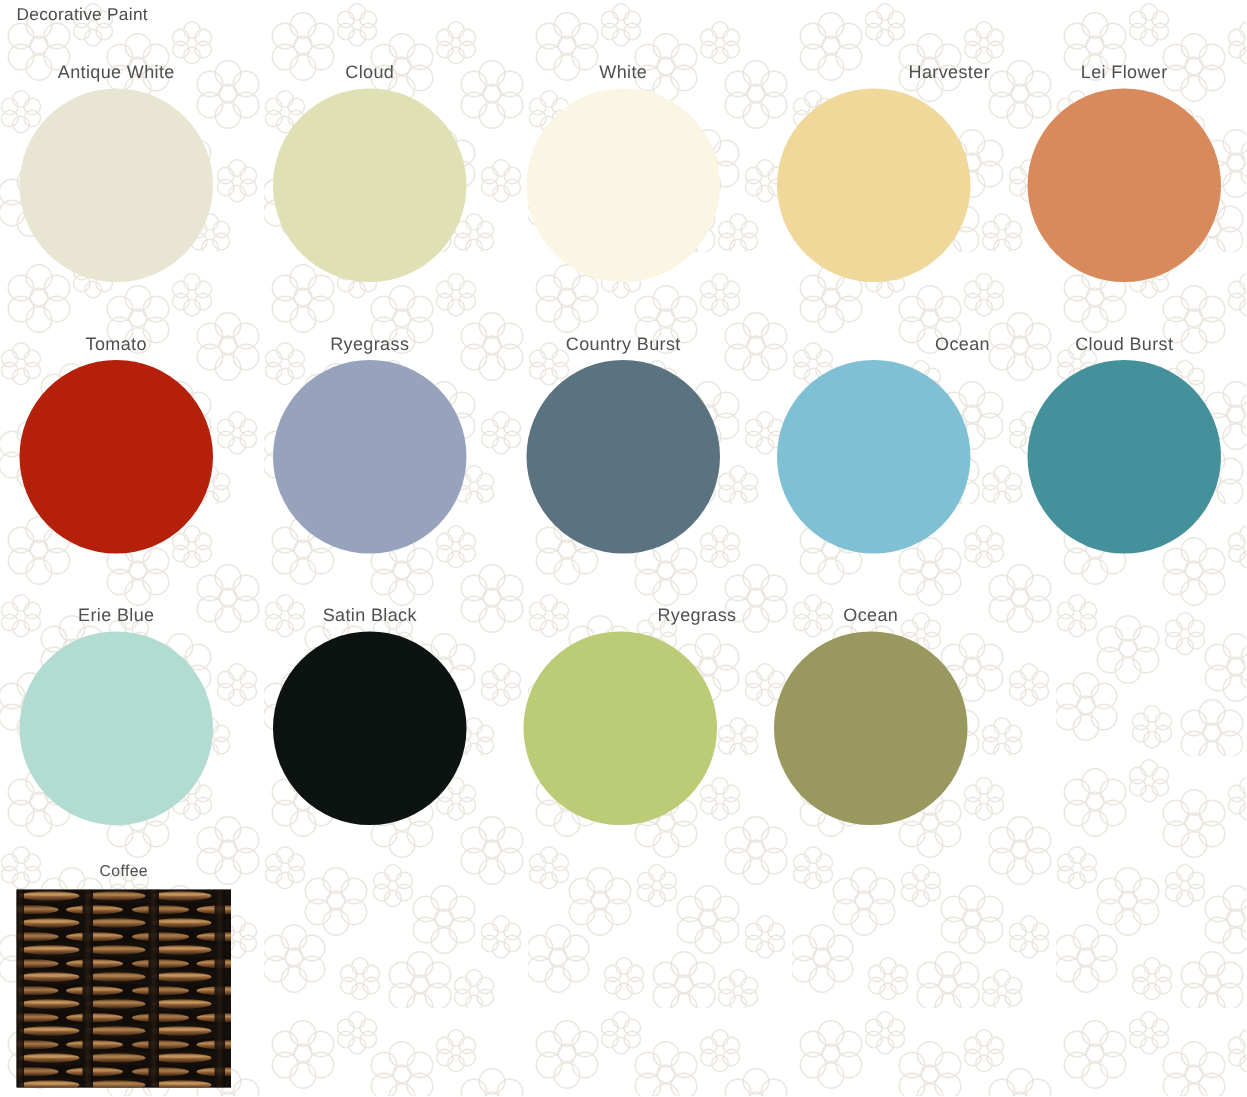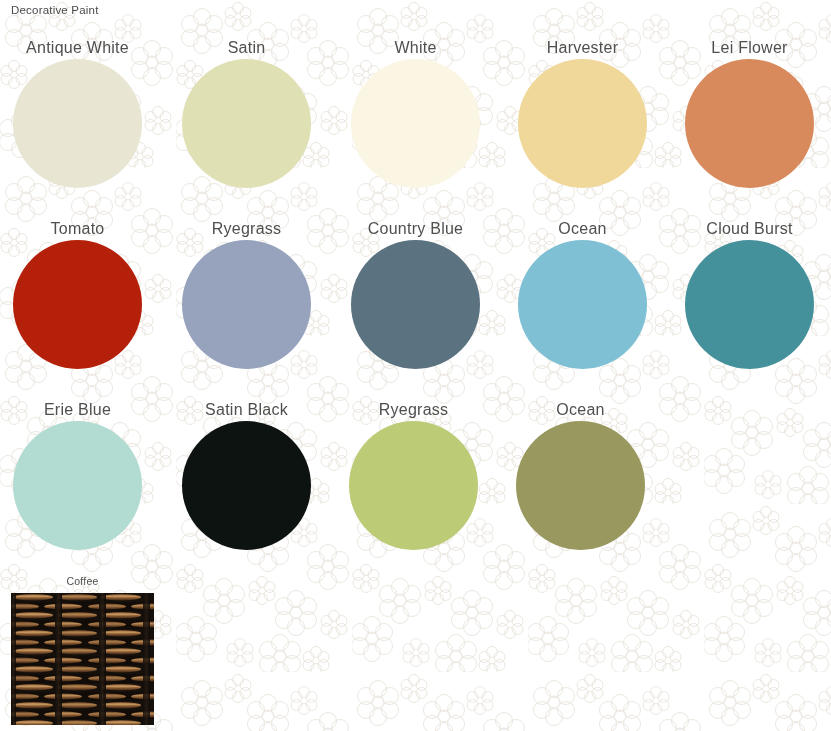--- a/index.html
+++ b/index.html
@@ -60,42 +60,42 @@
 
   .swatch-cell {
     width: 155px;
     position: relative;
     text-align: center;
   }
   
   .swatch-row .swatch-cell:nth-child(1) { margin-left: 0px; }
 
   .swatch-label {
-    font-size: 16px;
+    font-size: 12px;
     letter-spacing: 0.25px;
     color: #4f4f4f;
     line-height: 12px;
     height: 14px;
     white-space: nowrap;
     position: relative;
     top: 6px;
   }
 
   .swatch-circle {
     width: 129px;
     height: 129px;
     border-radius: 50%;
     margin: 9px auto 0 auto;
   }
 
   
   .col-0 { margin-left: 13px; }
   .col-1 { margin-left: 14px; }
   .col-2 { margin-left: 14px; }
-  .col-3 { margin-left: 12px; }
+  .col-3 { margin-left: 12px; text-align: right; }
   .col-4 { margin-left: 12px; }
 
   
   .texture-cell {
     position: absolute;
     left: 0px;
     top: 570px;
     width: 165px;
     text-align: center;
   }
@@ -171,21 +171,21 @@
   <div id="page-title">Decorative Paint</div>
 
   <div class="swatch-grid">
 
     <div class="swatch-row">
       <div class="swatch-cell col-0">
         <div class="swatch-label">Antique White</div>
         <div class="swatch-circle" style="background-color: rgb(232, 230, 210);"></div>
       </div>
       <div class="swatch-cell col-1">
-        <div class="swatch-label">Satin</div>
+        <div class="swatch-label">Cloud</div>
         <div class="swatch-circle" style="background-color: rgb(224, 224, 181);"></div>
       </div>
       <div class="swatch-cell col-2">
         <div class="swatch-label">White</div>
         <div class="swatch-circle" style="background-color: rgb(251, 245, 227);"></div>
       </div>
       <div class="swatch-cell col-3">
         <div class="swatch-label">Harvester</div>
         <div class="swatch-circle" style="background-color: rgb(240, 215, 154);"></div>
       </div>
@@ -198,21 +198,21 @@
     <div class="swatch-row">
       <div class="swatch-cell col-0">
         <div class="swatch-label">Tomato</div>
         <div class="swatch-circle" style="background-color: rgb(181, 32, 10);"></div>
       </div>
       <div class="swatch-cell col-1">
         <div class="swatch-label">Ryegrass</div>
         <div class="swatch-circle" style="background-color: rgb(151, 163, 189);"></div>
       </div>
       <div class="swatch-cell col-2">
-        <div class="swatch-label">Country Blue</div>
+        <div class="swatch-label">Country Burst</div>
         <div class="swatch-circle" style="background-color: rgb(91, 115, 128);"></div>
       </div>
       <div class="swatch-cell col-3">
         <div class="swatch-label">Ocean</div>
         <div class="swatch-circle" style="background-color: rgb(127, 192, 212);"></div>
       </div>
       <div class="swatch-cell col-4">
         <div class="swatch-label">Cloud Burst</div>
         <div class="swatch-circle" style="background-color: rgb(69, 145, 155);"></div>
       </div>

